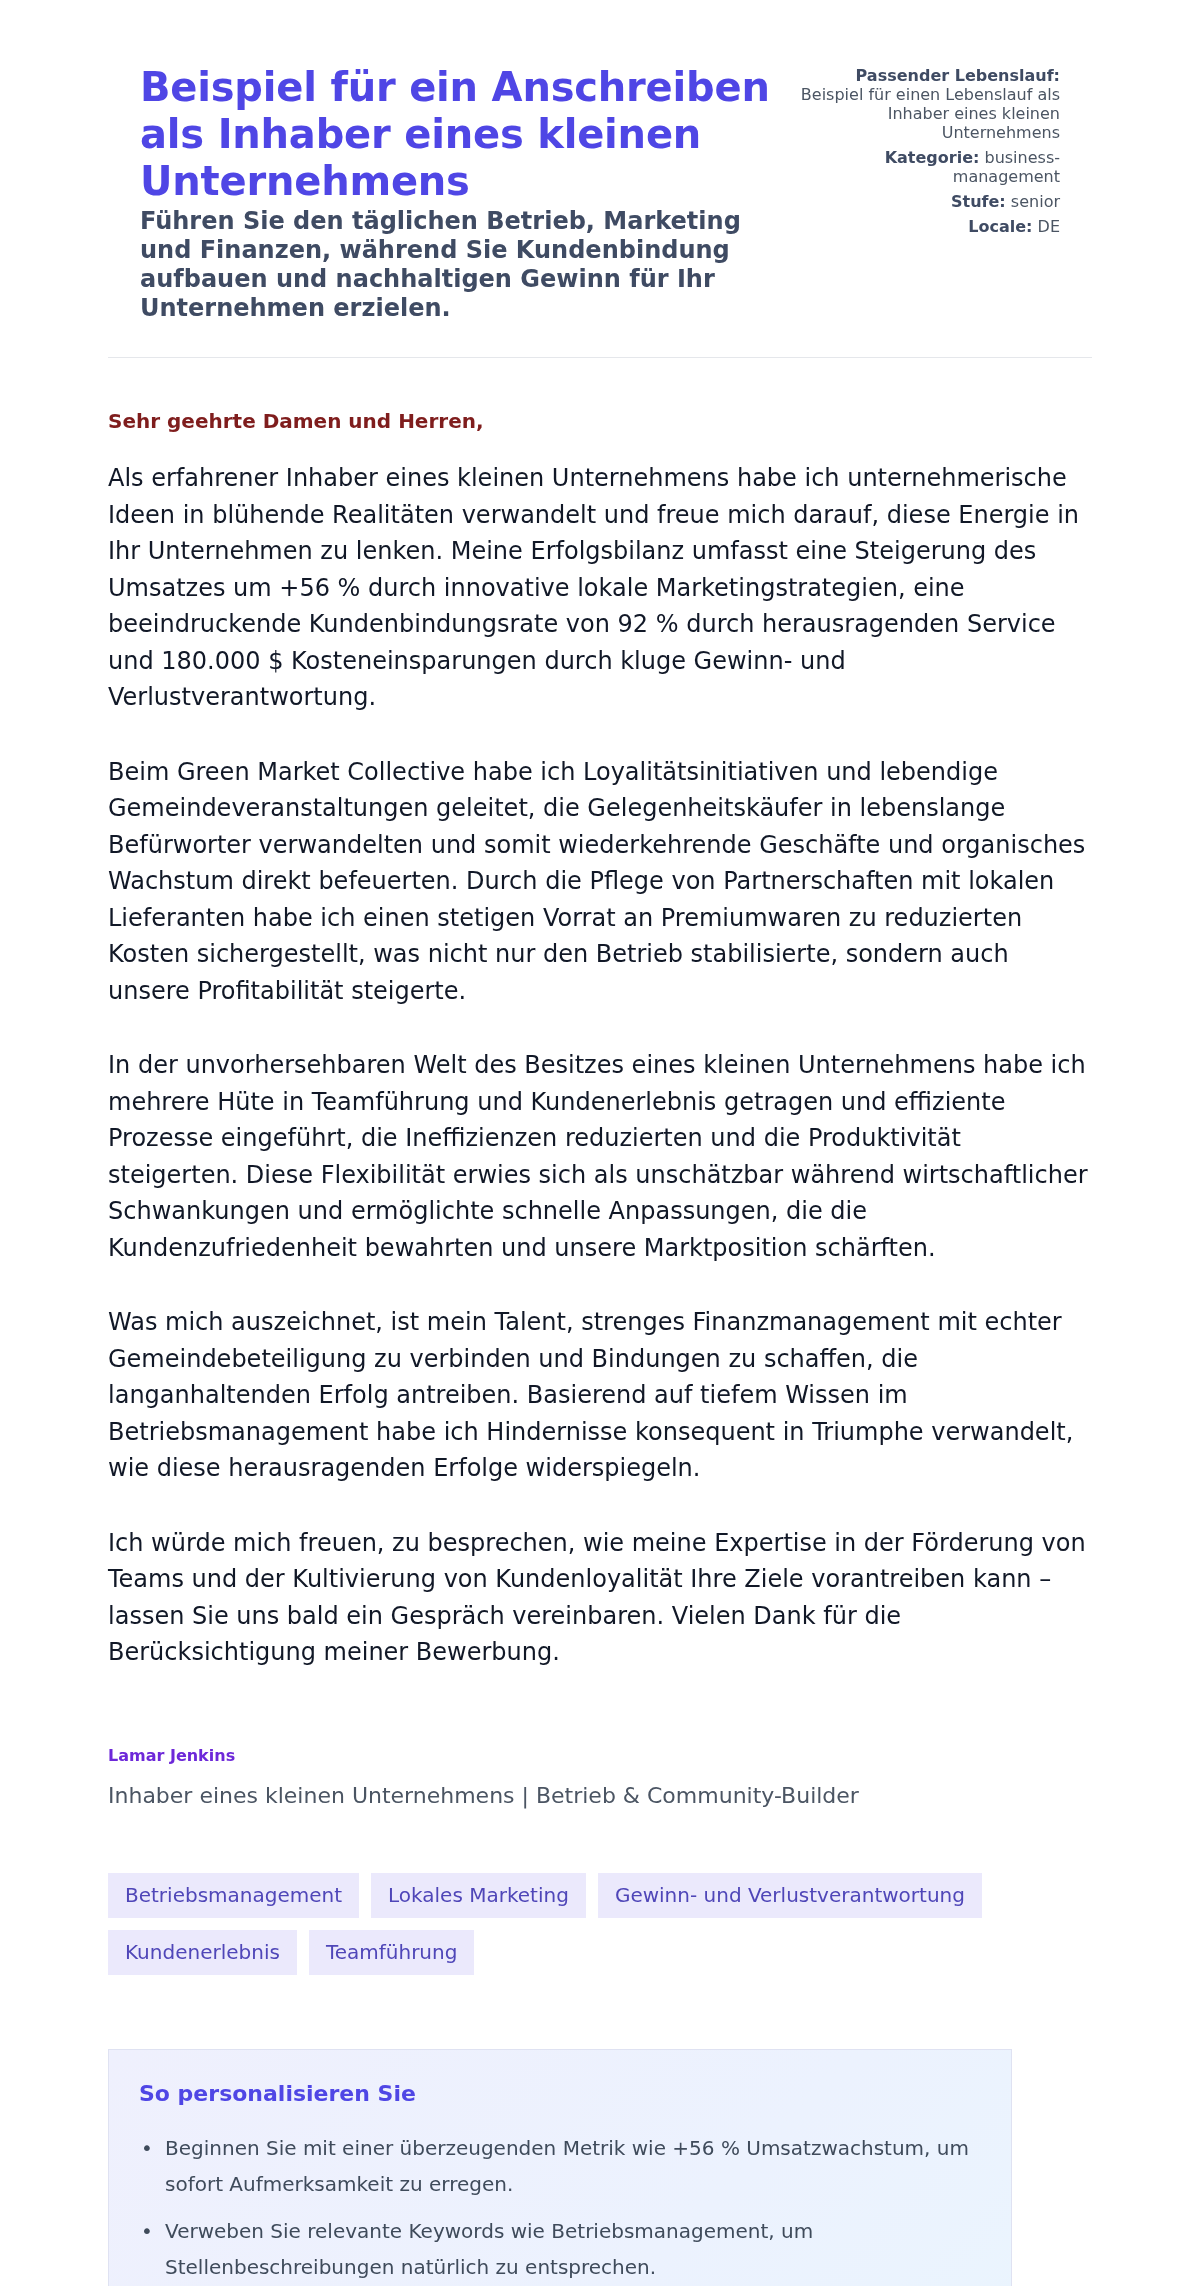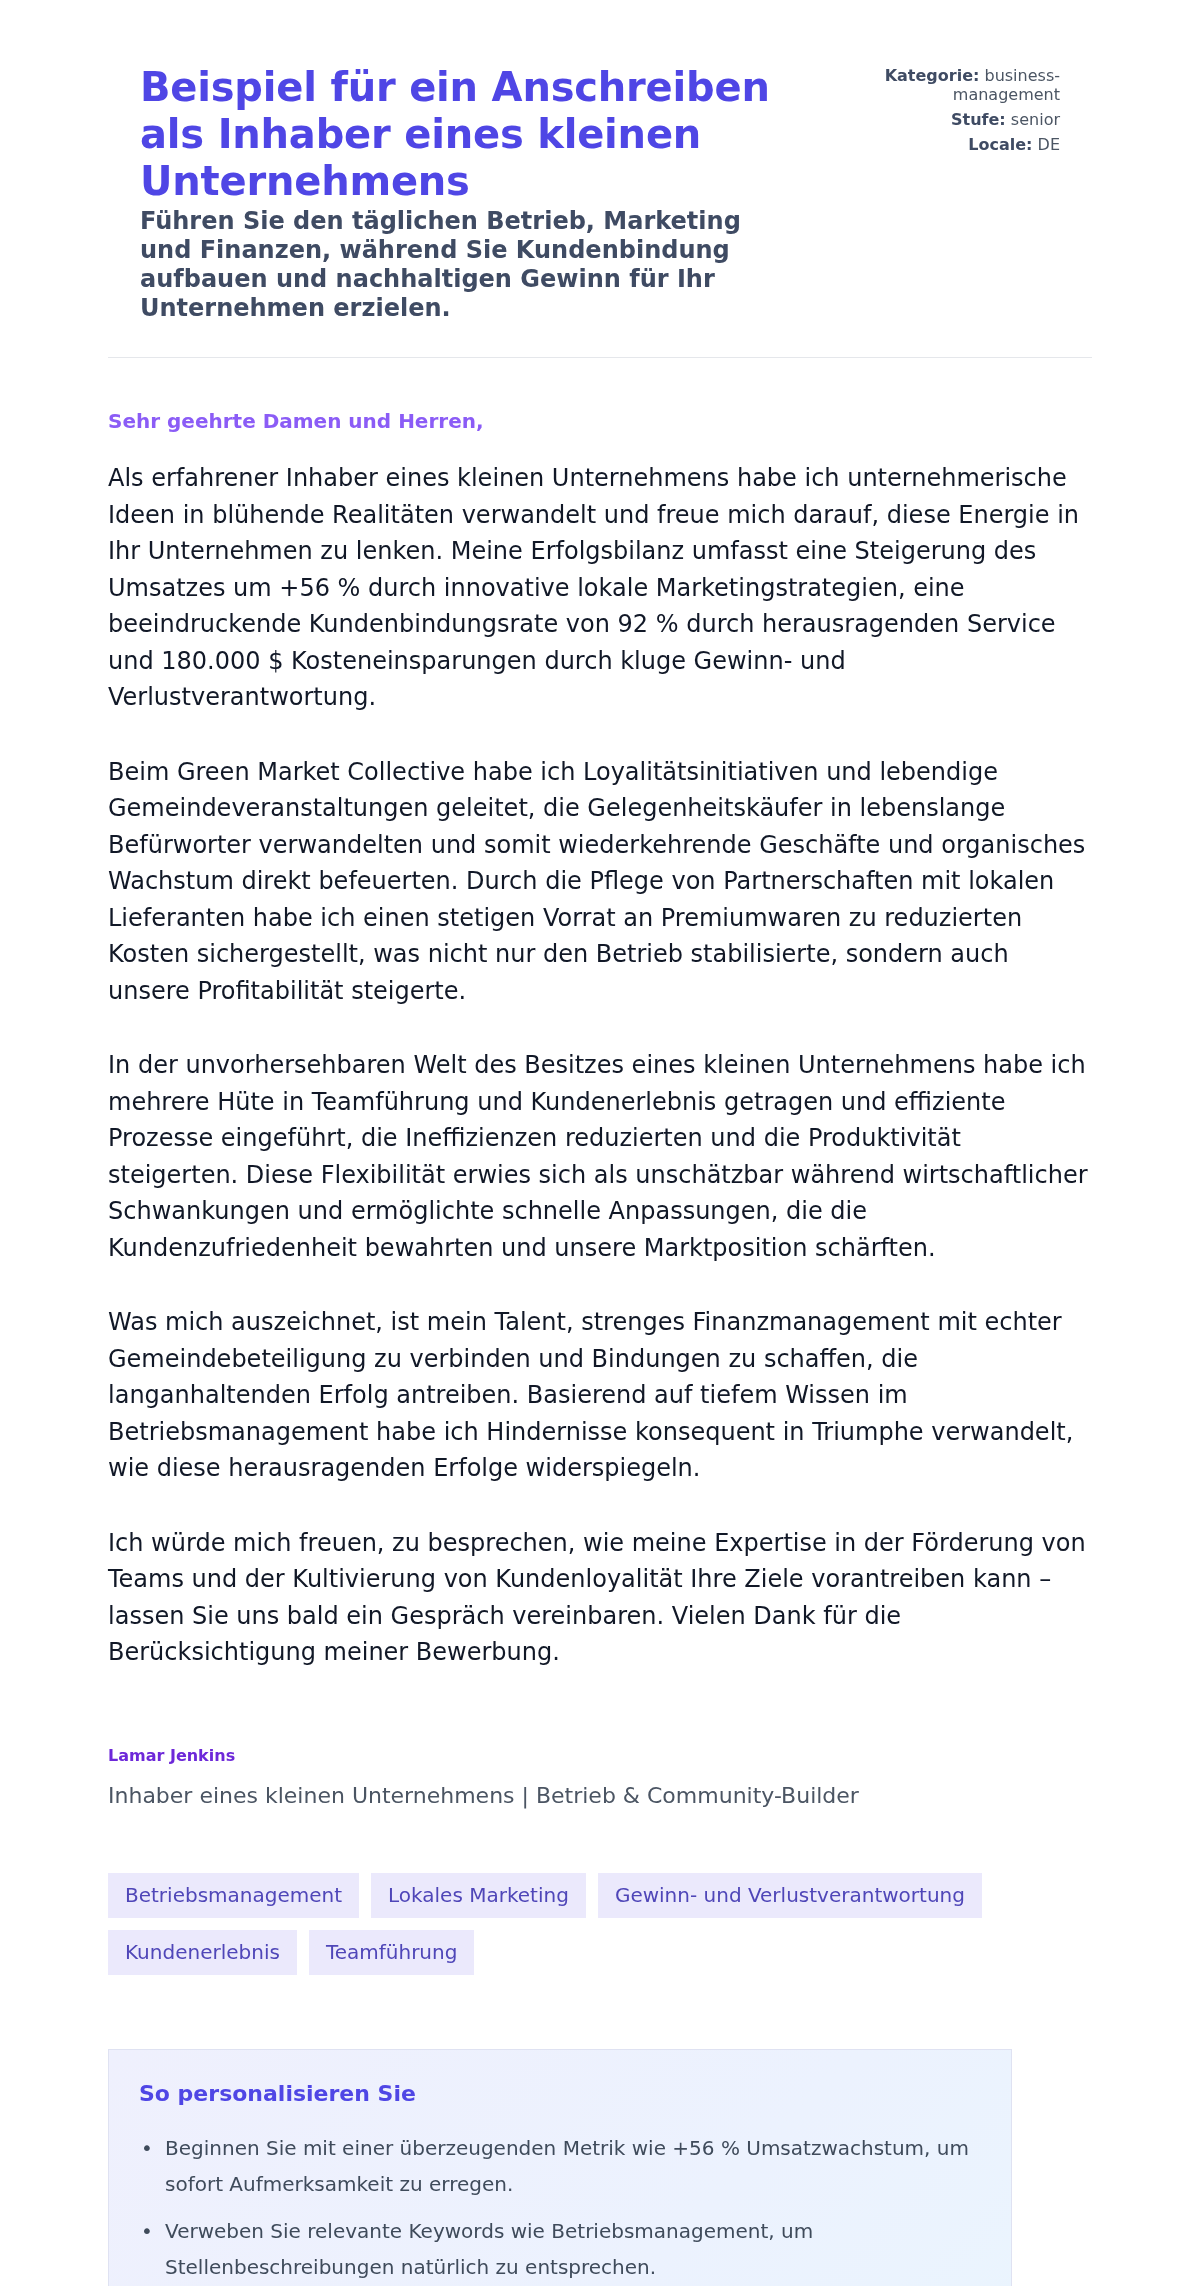--- a/index.html
+++ b/index.html
@@ -45,21 +45,21 @@
       margin-top: 2px;
     }
     .meta-row { margin-bottom: 6px; }
     .meta-key { font-weight: bold; color: #3f4b63; }
 
     .greeting {
       margin-top: 50px;
       font-size: 20px;
       line-height: 26px;
       font-weight: bold;
-      color: #8b5cf6;
+      color: #7f1d1d;
     }
     .body-text { margin-top: 26px; }
     .para {
       font-size: 24px;
       line-height: 36.5px;
       color: #111827;
       margin-bottom: 38px;
     }
     .para:last-child { margin-bottom: 0; }
 
@@ -128,20 +128,24 @@
 <body>
 
 <div class="page">
 
   <header class="header">
     <div class="header-left">
       <h1 class="title">Beispiel für ein Anschreiben als Inhaber eines kleinen Unternehmens</h1>
       <h2 class="subtitle">Führen Sie den täglichen Betrieb, Marketing und Finanzen, während Sie Kundenbindung aufbauen und nachhaltigen Gewinn für Ihr Unternehmen erzielen.</h2>
     </div>
     <aside class="meta">
+      <div class="meta-row">
+        <div class="meta-key">Passender Lebenslauf:</div>
+        <div>Beispiel für einen Lebenslauf als Inhaber eines kleinen Unternehmens</div>
+      </div>
       <div class="meta-row">
         <span class="meta-key">Kategorie:</span>
         <span>business-management</span>
       </div>
       <div class="meta-row">
         <span class="meta-key">Stufe:</span>
         <span>senior</span>
       </div>
       <div class="meta-row">
         <span class="meta-key">Locale:</span>

